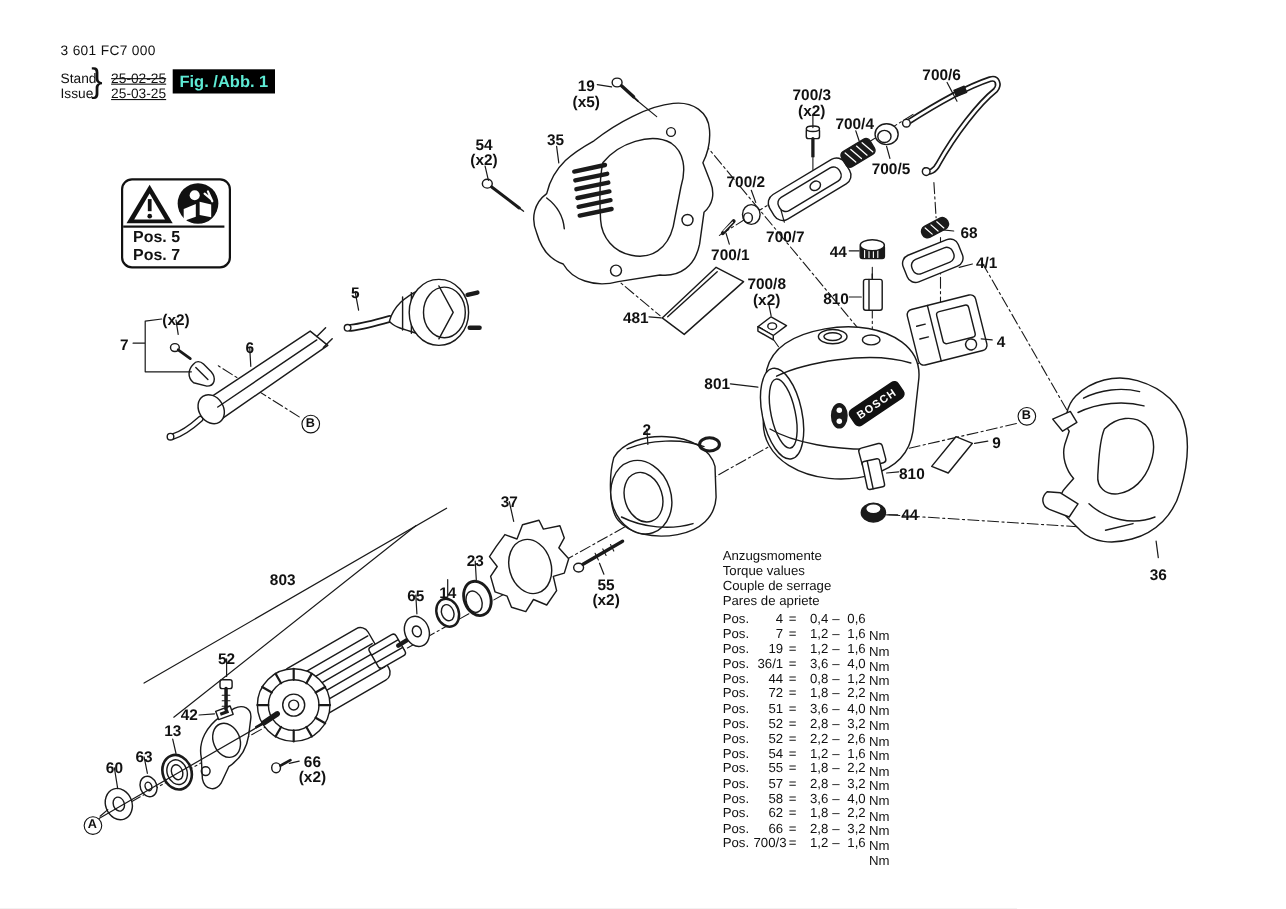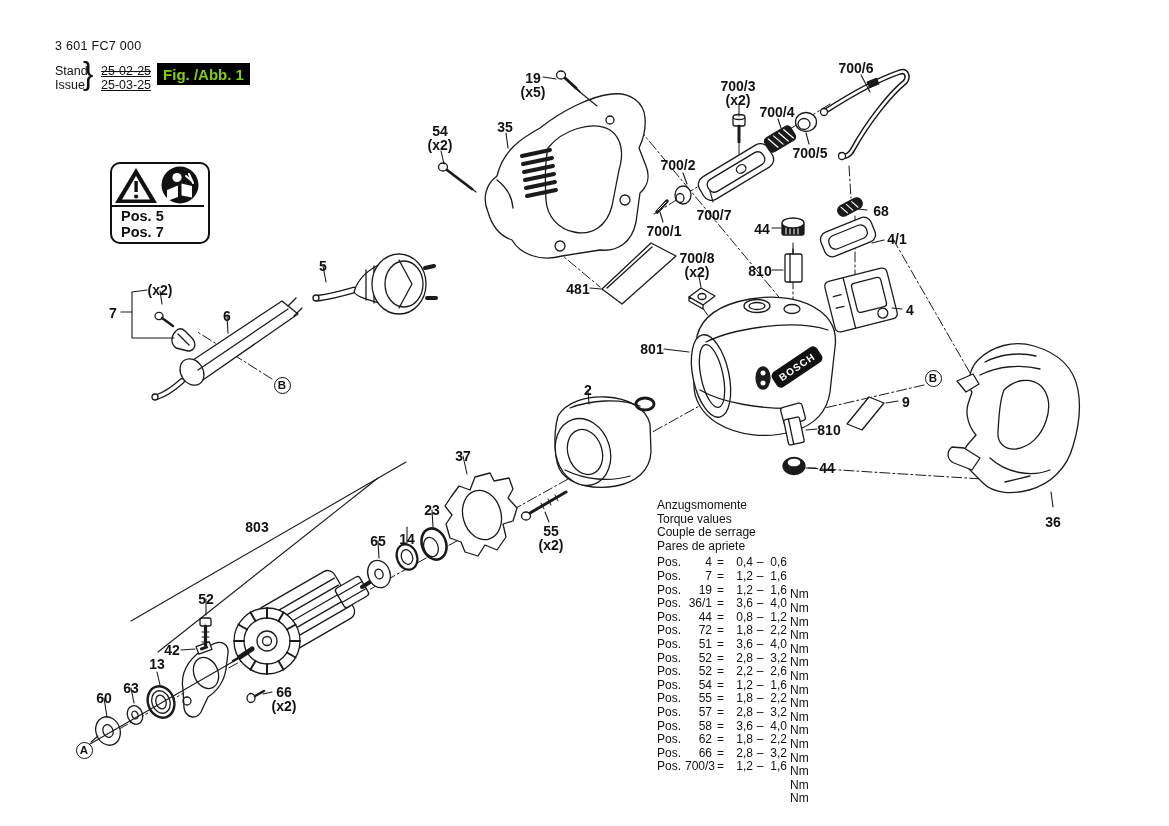--- a/index.html
+++ b/index.html
@@ -7,36 +7,36 @@
          font-family:"Liberation Sans", sans-serif;color:#111;overflow:hidden;}
   .abs{position:absolute;}
   
   .partnum{left:55px;top:39px;font-size:12.5px;letter-spacing:.3px;}
   .hdr-word{font-size:12.5px;}
   .stand{left:55px;top:64px;}
   .issue{left:55px;top:78px;}
   .brace{left:83px;top:56px;font-size:31px;font-weight:400;}
   .date1{left:101px;top:64px;font-size:12.5px;text-decoration:line-through underline;}
   .date2{left:101px;top:78px;font-size:12.5px;text-decoration:underline;}
-  .figbox{left:157px;top:63px;width:93px;height:22px;background:#000;color:#84cc16;
+  .figbox{left:157px;top:63px;width:93px;height:22px;background:#000;color:#5eead4;
           font-weight:bold;font-size:15px;display:flex;align-items:center;justify-content:center;}
   
   .warnbox{left:110px;top:162px;width:96px;height:78px;border:2.5px solid #111;border-radius:10px;}
   .warn-divider{left:112px;top:205px;width:92px;height:0;border-top:2px solid #111;}
   .pos-line{left:121px;font-size:14.5px;font-weight:bold;}
   .pos1{top:208px;} .pos2{top:224px;}
   
   .plabel{position:absolute;transform:translateX(-50%);font-size:14px;line-height:14px;
           font-weight:bold;text-align:center;white-space:pre-line;}
   .refcircle{position:absolute;width:17px;height:17px;border:1.7px solid #111;border-radius:50%;
              font-size:11.5px;font-weight:bold;display:flex;align-items:center;justify-content:center;
              background:#fff;box-sizing:border-box;}
   
   .torque{left:657px;top:499px;font-size:12px;line-height:13.6px;}
-  .trow{display:flex;height:13.6px;align-items:flex-start;}
+  .trow{display:flex;height:13.6px;align-items:center;}
   .c-poslabel{width:28px;text-align:left;}
   .c-pos{width:27px;text-align:right;}
   .c-eq{width:17px;text-align:center;}
   .c-min{width:24px;text-align:right;}
   .c-dash{width:14px;text-align:center;}
   .c-max{width:20px;text-align:right;}
   .c-unit{margin-left:3px;text-align:left;margin-top:32px;}
   
   .footer{left:988px;top:721px;font-size:12px;line-height:14.6px;}
   svg{position:absolute;left:0;top:0;}

